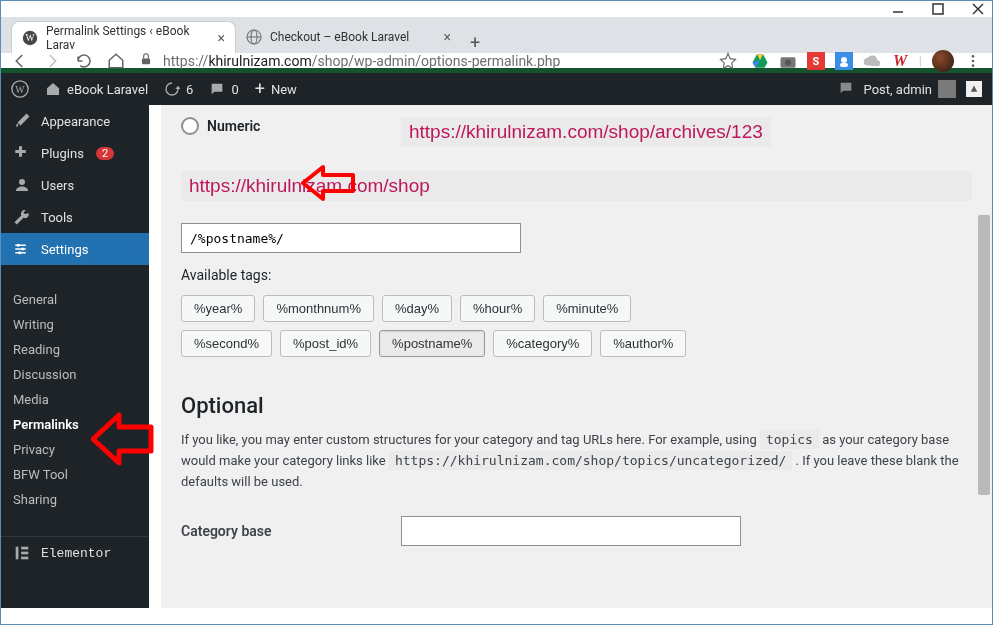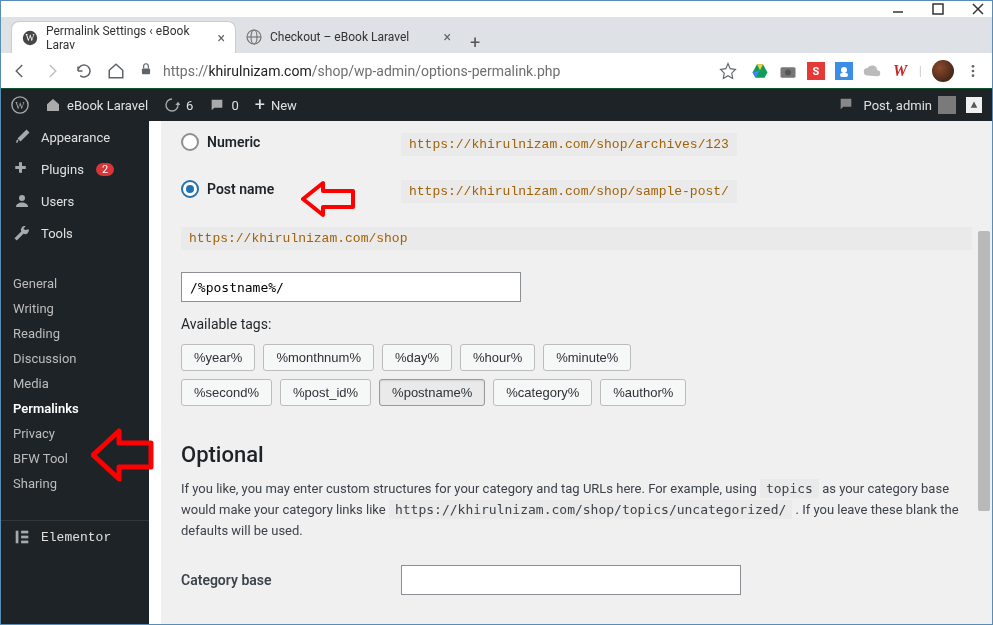--- a/index.html
+++ b/index.html
@@ -7,21 +7,21 @@
   
   .browser-window { border: 1px solid #5a8db5; position: absolute; inset: 0; background: #fff; }
   .titlebar { height: 16px; background: #fff; display: flex; justify-content: flex-end; align-items: center; padding-right: 8px; gap: 28px; }
   .winbtn { width: 12px; height: 12px; display:inline-block; }
   .tabstrip { height: 36px; background: #dee1e6; display: flex; align-items: flex-end; padding-left: 10px; }
   .tab { height: 32px; background: #fff; border-radius: 8px 8px 0 0; display: flex; align-items: center; padding: 0 10px; gap: 8px; font-size: 12px; color:#333; width: 225px; border:1px solid #ccc; border-bottom:none; }
   .tab.inactive { background: #dee1e6; border:none; }
   .tab .favicon { width:16px; height:16px; display:inline-block; }
   .tab .close { margin-left:auto; color:#666; font-size:14px; }
   .newtab { width:28px; text-align:center; font-size:18px; color:#555; }
-  .addrbar { height: 36px; background:#fff; border-bottom:1px solid #14532d; display:flex; align-items:center; padding:0 10px; gap:14px; }
+  .addrbar { height: 20px; background:#fff; border-bottom:5px solid #14532d; display:flex; align-items:center; padding:0 10px; gap:14px; }
   .navicon { width:18px; color:#5f6368; display:inline-flex; justify-content:center; }
   .urlfield { flex:1; display:flex; align-items:center; gap:10px; }
   .urltext { color:#6f6f6f; font-size:14px; }
   .urltext .dom { color:#202124; }
   .exticons { display:flex; gap:10px; align-items:center; }
   .extic { width:18px; height:18px; display:inline-block; }
   .avatar { width:22px; height:22px; border-radius:50%; background: radial-gradient(circle at 35% 35%, #8b4a2a, #2a1a12); }
   
   .wp-page { position:relative; height: calc(625px - 16px - 36px - 36px - 2px); }
   .adminbar { height:32px; background:#1d2327; color:#e0e0e0; display:flex; align-items:center; padding:0 10px; font-size:13px; }
@@ -42,21 +42,21 @@
   .menu-bottom { border-top:1px solid #32373c; margin-top:14px;font-family:Liberation Mono, monospace; }
   
   .content { margin-left:160px; height: calc(100% - 32px); overflow:hidden; padding:0 20px 20px 20px; background:#f0f0f1; position:relative; }
   .content-inner { background:#f0f0f1; }
   .opt-row { display:flex; align-items:flex-start; padding:12px 0; }
   .opt-label { width:220px; display:flex; align-items:center; gap:8px; font-size:14px; font-weight:600; color:#1d2327; }
   .opt-value { flex:1; }
   input[type=radio] { appearance:none; width:18px; height:18px; border:2px solid #8c8f94; border-radius:50%; position:relative; background:#fff; }
   input[type=radio]:checked { border-color:#2271b1; }
   input[type=radio]:checked::after { content:""; width:8px; height:8px; background:#2271b1; border-radius:50%; position:absolute; top:3px; left:3px; }
-  .codebox { font-family: Liberation Mono, monospace; font-size:13px; background:#eaeaea; padding:4px 8px; display:inline-block; color:#a16207; }
+  .codebox { font-family: Liberation Sans, sans-serif; font-size:19px; background:#eaeaea; padding:4px 8px; display:inline-block; color:#be185d; }
   .custom-col { display:flex; flex-direction:column; gap:4px; }
   .textin { width:340px; height:30px; border:1px solid #8c8f94; padding:0 8px; font-family: Consolas, Monaco, monospace; font-size:13px; background:#fff; }
   .avtags-label { margin:10px 0 8px 0; font-size:14px; color:#1d2327; }
   .tagbtns { display:flex; flex-wrap:wrap; gap:8px; max-width:520px; }
   .tagbtn { background:#f6f7f7; border:1px solid #bcbcbc; border-radius:3px; padding:5px 12px; font-size:13px; color:#2c3338; cursor:pointer; }
   .tagbtn.active { background:#eaeaea; border-color:#999; box-shadow: inset 0 1px 2px rgba(0,0,0,.1); }
   h2.sect { font-size:22px; font-weight:500; margin:24px 0 12px 0; color:#1d2327; }
   .desc { font-size:13px; color:#3c434a; line-height:1.6; max-width:780px; }
   .desc code { font-family: Consolas, Monaco, monospace; background:#eaeaea; padding:2px 6px; }
   .fieldrow { display:flex; align-items:center; margin-top:24px; }
@@ -250,20 +250,33 @@
         <span>Users</span>
       </div>
       <div class="menu-item">
         <span class="mi-ic">
             <svg width="18" height="18" viewBox="0 0 24 24">
               <path d="M21 7a5 5 0 01-7 6L5 22l-3-3 9-9a5 5 0 016-7l-3 3 2 2z" fill="#a7aaad"></path>
             </svg>
           </span>
         <span>Tools</span>
       </div>
+      <div class="menu-item current">
+        <span class="mi-ic" style="color:#fff">
+            <svg width="18" height="18" viewBox="0 0 24 24">
+              <rect x="3" y="6" width="14" height="2" fill="#fff"></rect>
+              <rect x="3" y="11" width="14" height="2" fill="#fff"></rect>
+              <rect x="3" y="16" width="14" height="2" fill="#fff"></rect>
+              <circle cx="7" cy="7" r="2" fill="#fff"></circle>
+              <circle cx="13" cy="12" r="2" fill="#fff"></circle>
+              <circle cx="9" cy="17" r="2" fill="#fff"></circle>
+            </svg>
+          </span>
+        <span>Settings</span>
+      </div>
       <div class="submenu">
         <div class="sub-item">General</div>
         <div class="sub-item">Writing</div>
         <div class="sub-item">Reading</div>
         <div class="sub-item">Discussion</div>
         <div class="sub-item">Media</div>
         <div class="sub-item current">Permalinks</div>
         <div class="sub-item">Privacy</div>
         <div class="sub-item">BFW Tool</div>
         <div class="sub-item">Sharing</div>
@@ -289,29 +302,20 @@
         <div class="opt-row">
           <label class="opt-label">
             <input type="radio" name="perm" style="">
             <span>Numeric</span>
           </label>
           <div class="opt-value">
             <span class="codebox">https://khirulnizam.com/shop/archives/123</span>
           </div>
         </div>
 
-        <div class="opt-row">
-          <label class="opt-label">
-            <input type="radio" name="perm" checked="" style="">
-            <span>Post name</span>
-          </label>
-          <div class="opt-value">
-            <span class="codebox">https://khirulnizam.com/shop/sample-post/</span>
-          </div>
-        </div>
 
         <div class="opt-row">
           <div class="opt-value custom-col">
             <span class="codebox" style="margin-bottom:18px">https://khirulnizam.com/shop</span>
             <input class="textin" value="/%postname%/" style="">
             <div class="avtags-label">Available tags:</div>
             <div class="tagbtns">
               <button class="tagbtn">%year%</button>
               <button class="tagbtn">%monthnum%</button>
               <button class="tagbtn">%day%</button>

